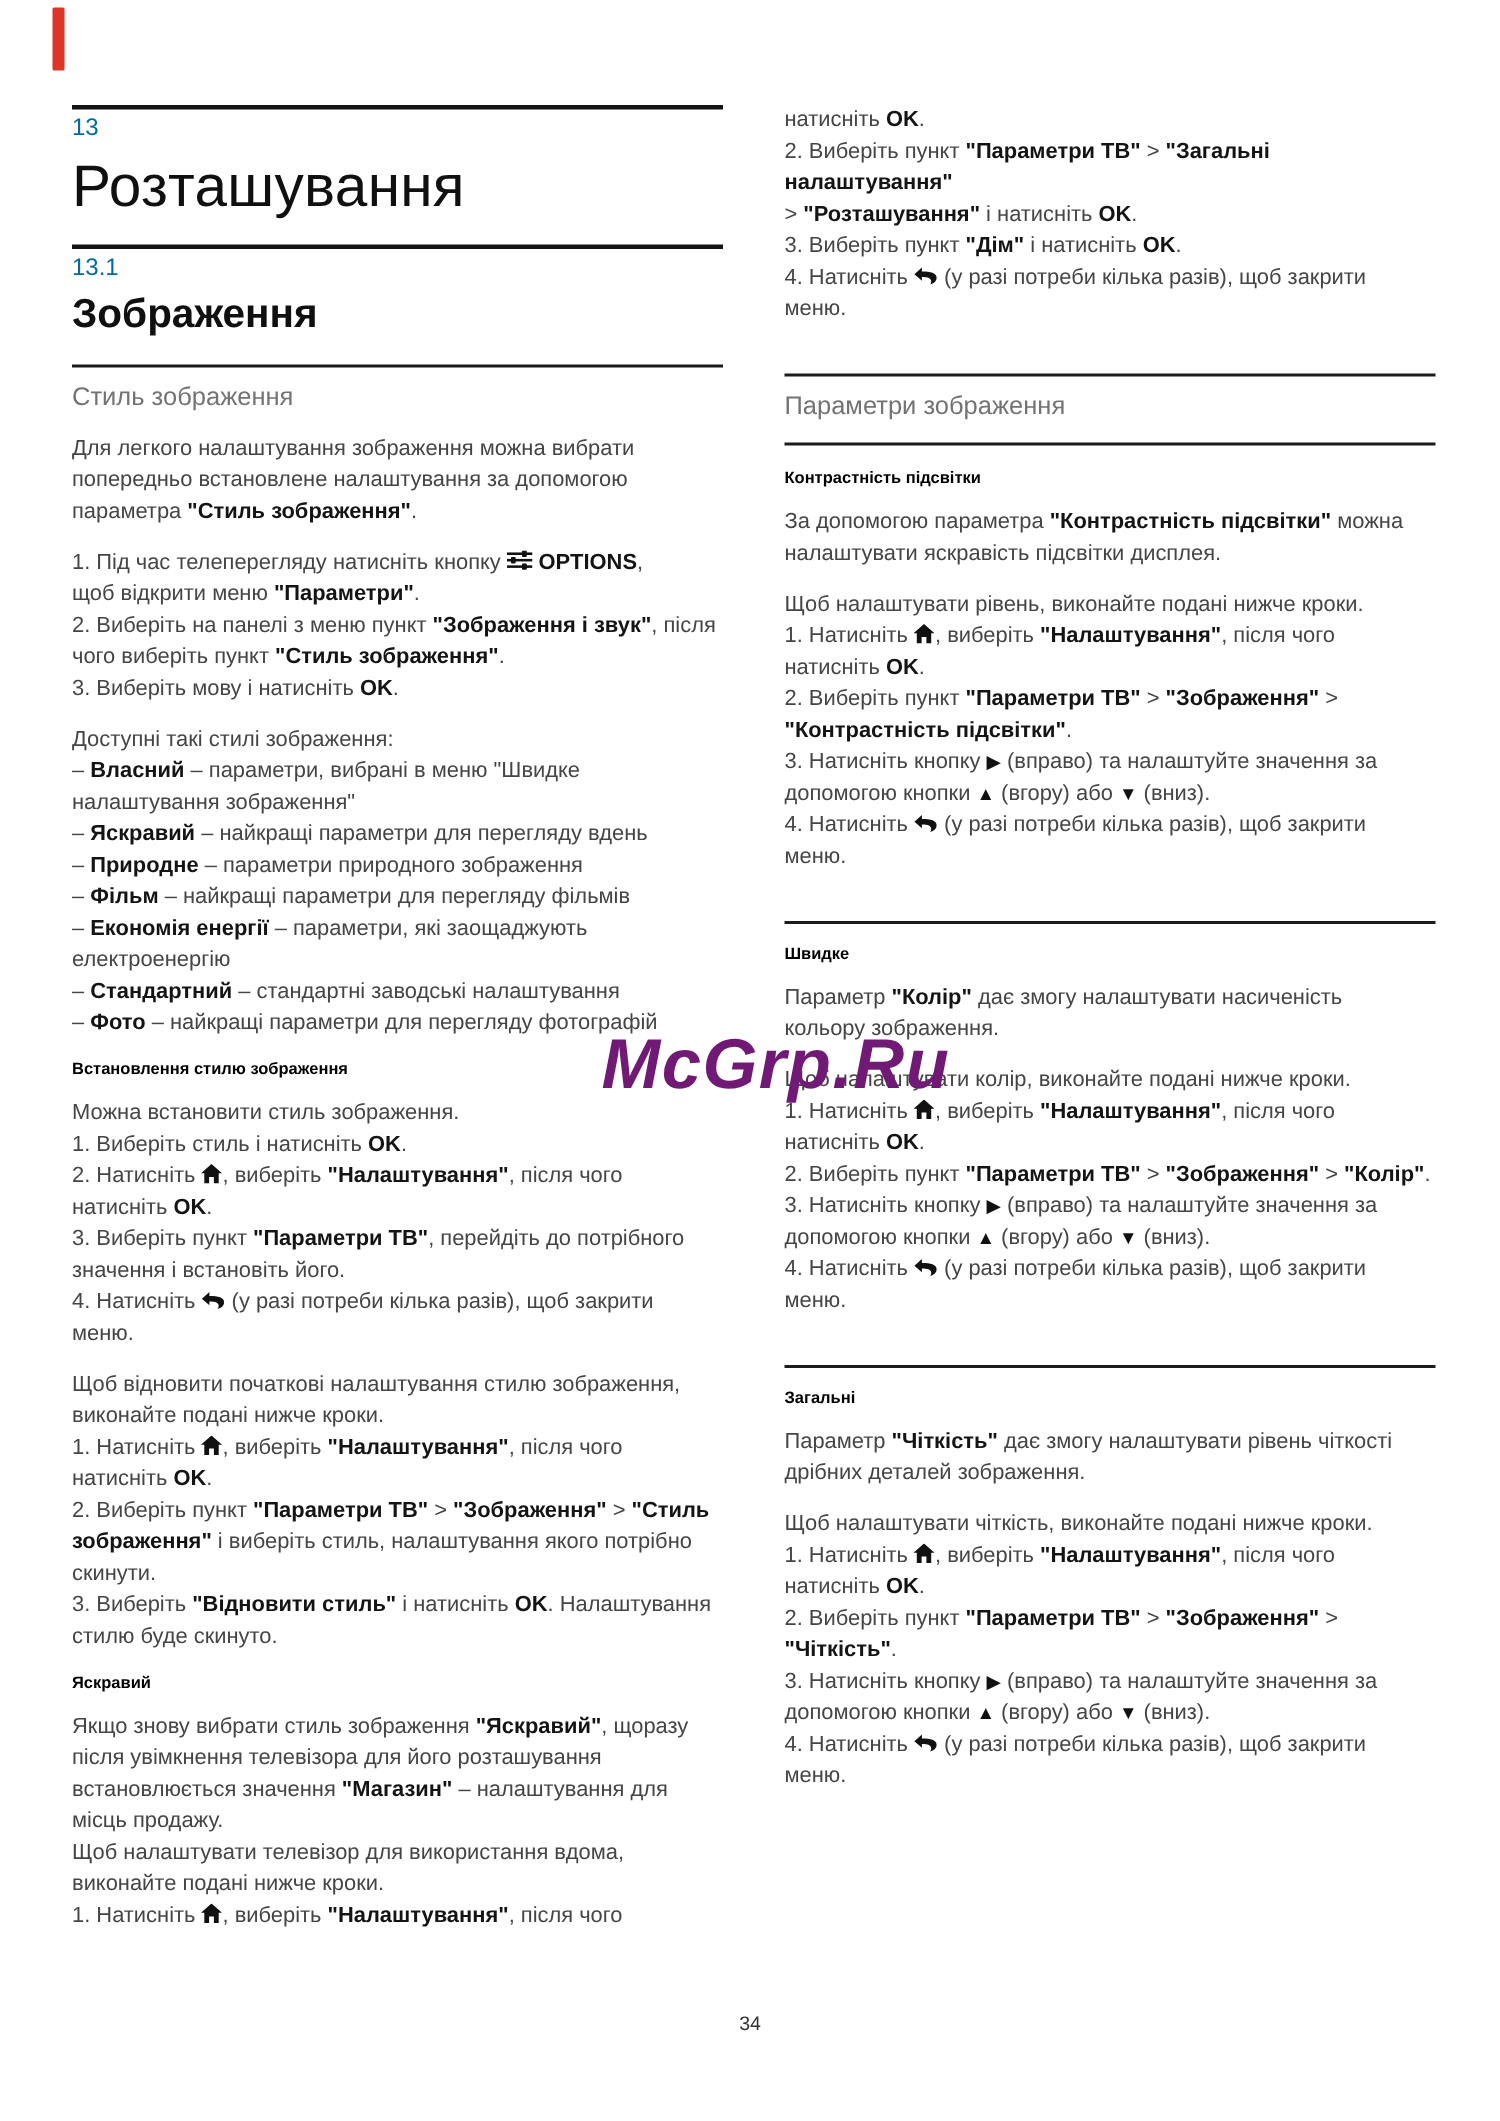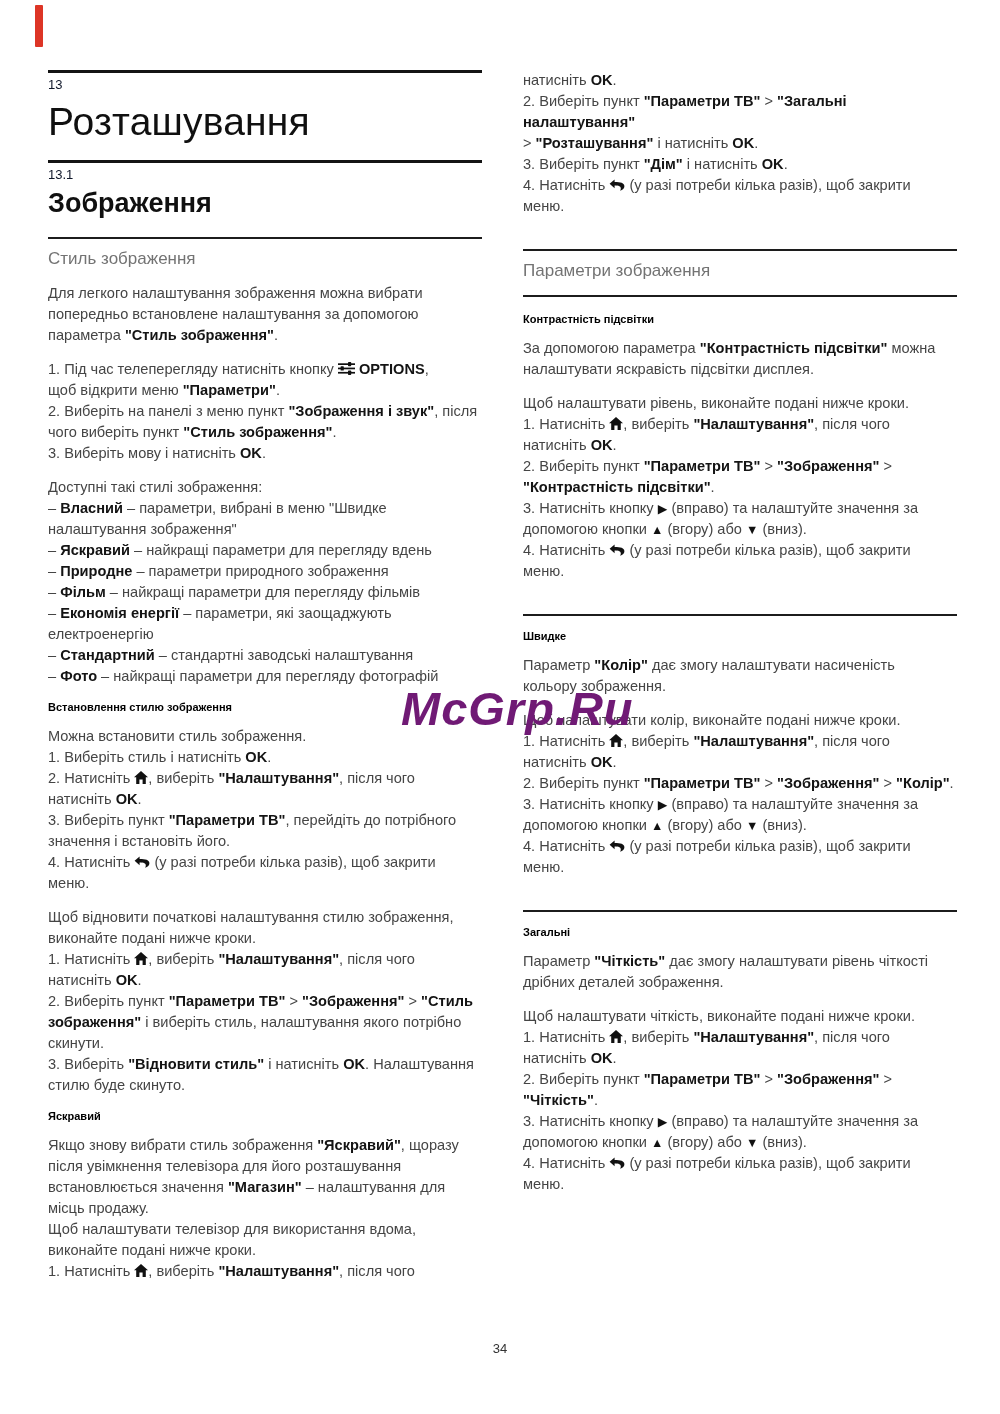--- a/index.html
+++ b/index.html
@@ -11,21 +11,21 @@
     position:absolute; left:35px; top:5px; width:8px; height:42px;
     background:#dd3526; border-radius:1px;
   }
   .column { position:absolute; top:70px; width:434px; }
   #col-left  { left:48px; }
   #col-right { left:523px; }
 
   .p { font-size:14.6px; line-height:21px; margin:0 0 13px; white-space:pre-wrap; }
   .b { font-weight:700; color:#141414; }
 
-  .chapnum { font-size:13px; color:#0f172a; margin:4px 0 0; }
+  .chapnum { font-size:16px; color:#0369a1; margin:4px 0 0; }
   .h1  { font-size:39px; font-weight:400; color:#101010; margin:8px 0 16px; letter-spacing:0.2px; }
   .h1b { font-size:27px; font-weight:700; color:#101010; margin:6px 0 18px; }
   .h2  { font-size:17px; font-weight:400; color:#737373; margin:10px 0 14px; }
   .h3  { font-size:11px; font-weight:700; color:#000000; margin:14px 0 13px; }
   .rule-thin + .h3 { margin-top:16px; }
 
   .rule-thick { border:none; border-top:3px solid #141414; margin:0 0 2px; height:0; }
   .rule-thin  { border:none; border-top:2px solid #1c1c1c; margin:4px 0 6px; height:0; }
   .rulesec    { border:none; border-top:2px solid #1c1c1c; margin:32px 0 6px; height:0; }
 

